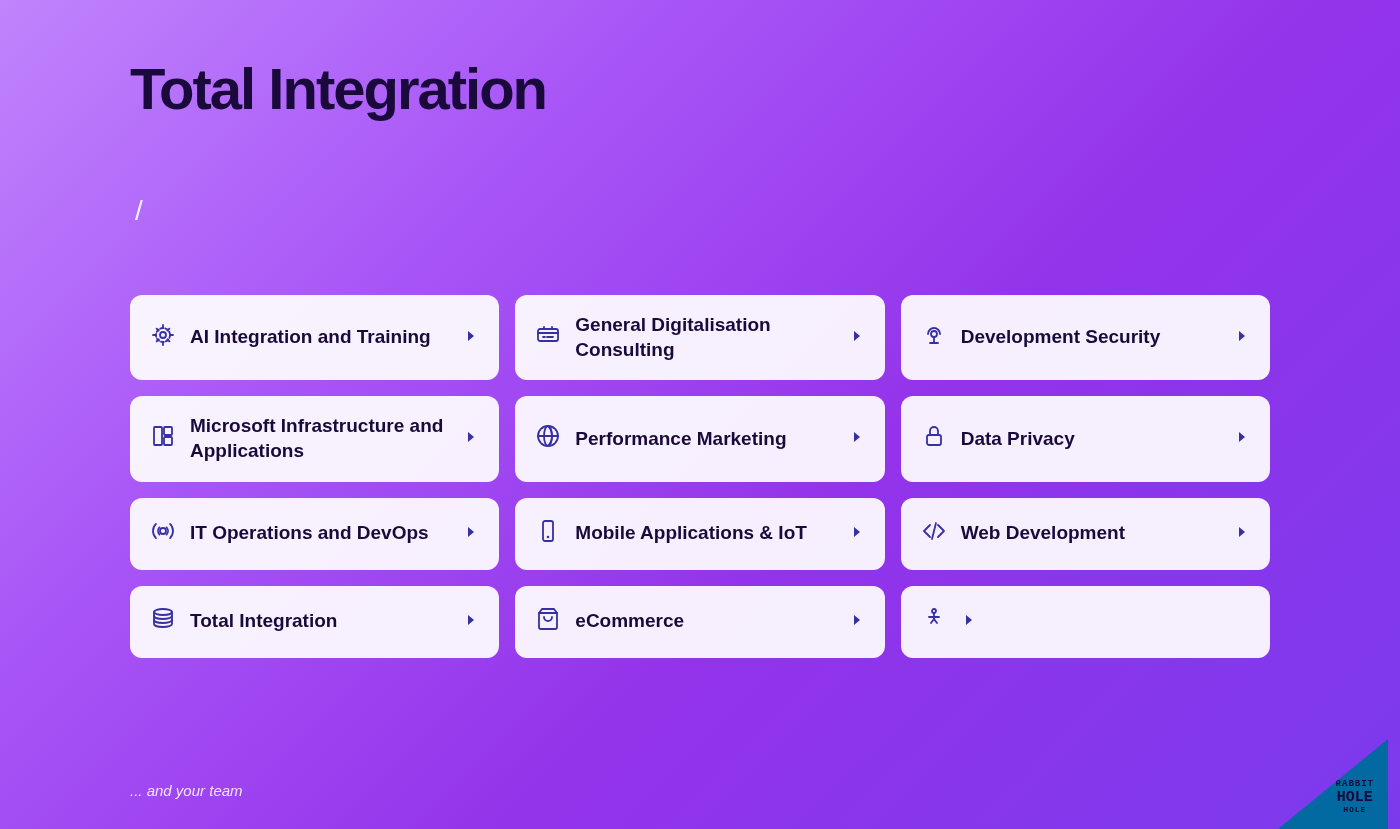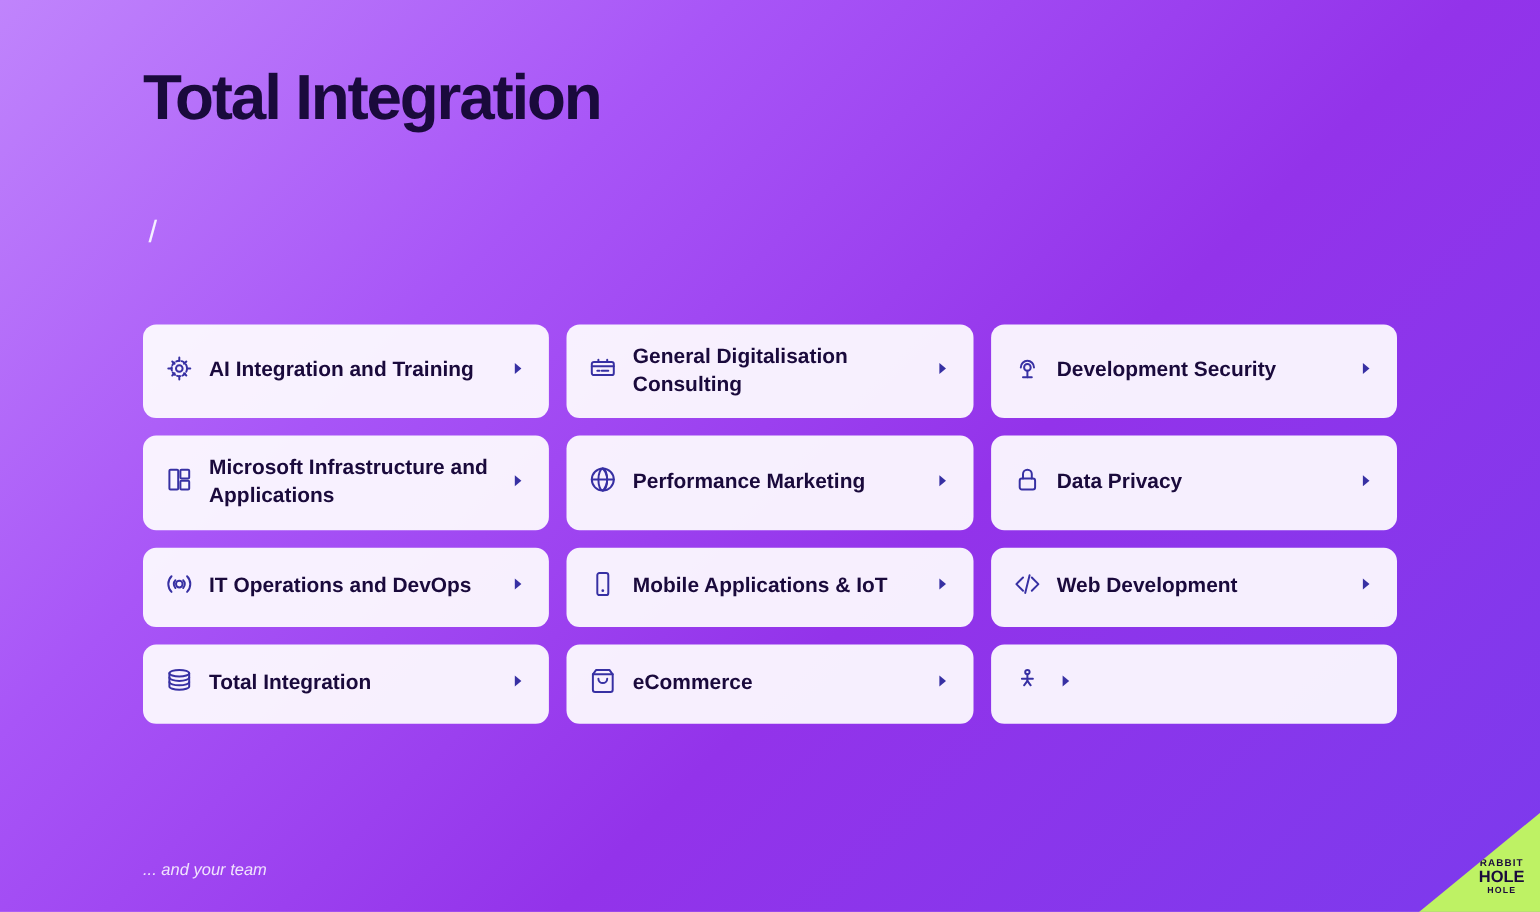--- a/index.html
+++ b/index.html
@@ -102,29 +102,30 @@
       bottom: 30px;
       left: 130px;
       font-size: 15px;
       color: rgba(255,255,255,0.85);
       font-style: italic;
     }
 
     .logo-area {
       position: absolute;
       bottom: 0;
-      right: 0;
+      right: 12px;
       width: 110px;
       height: 90px;
-      background: #bef264;
+      background: #0369a1;
       clip-path: polygon(100% 0, 100% 100%, 0 100%);
       display: flex;
       align-items: flex-end;
       justify-content: flex-end;
       padding: 12px 14px;
+      font-family: Liberation Mono, monospace;
     }
 
     .logo-text {
       text-align: center;
       line-height: 1.1;
     }
 
     .logo-text .rabbit {
       font-size: 9px;
       font-weight: 900;

